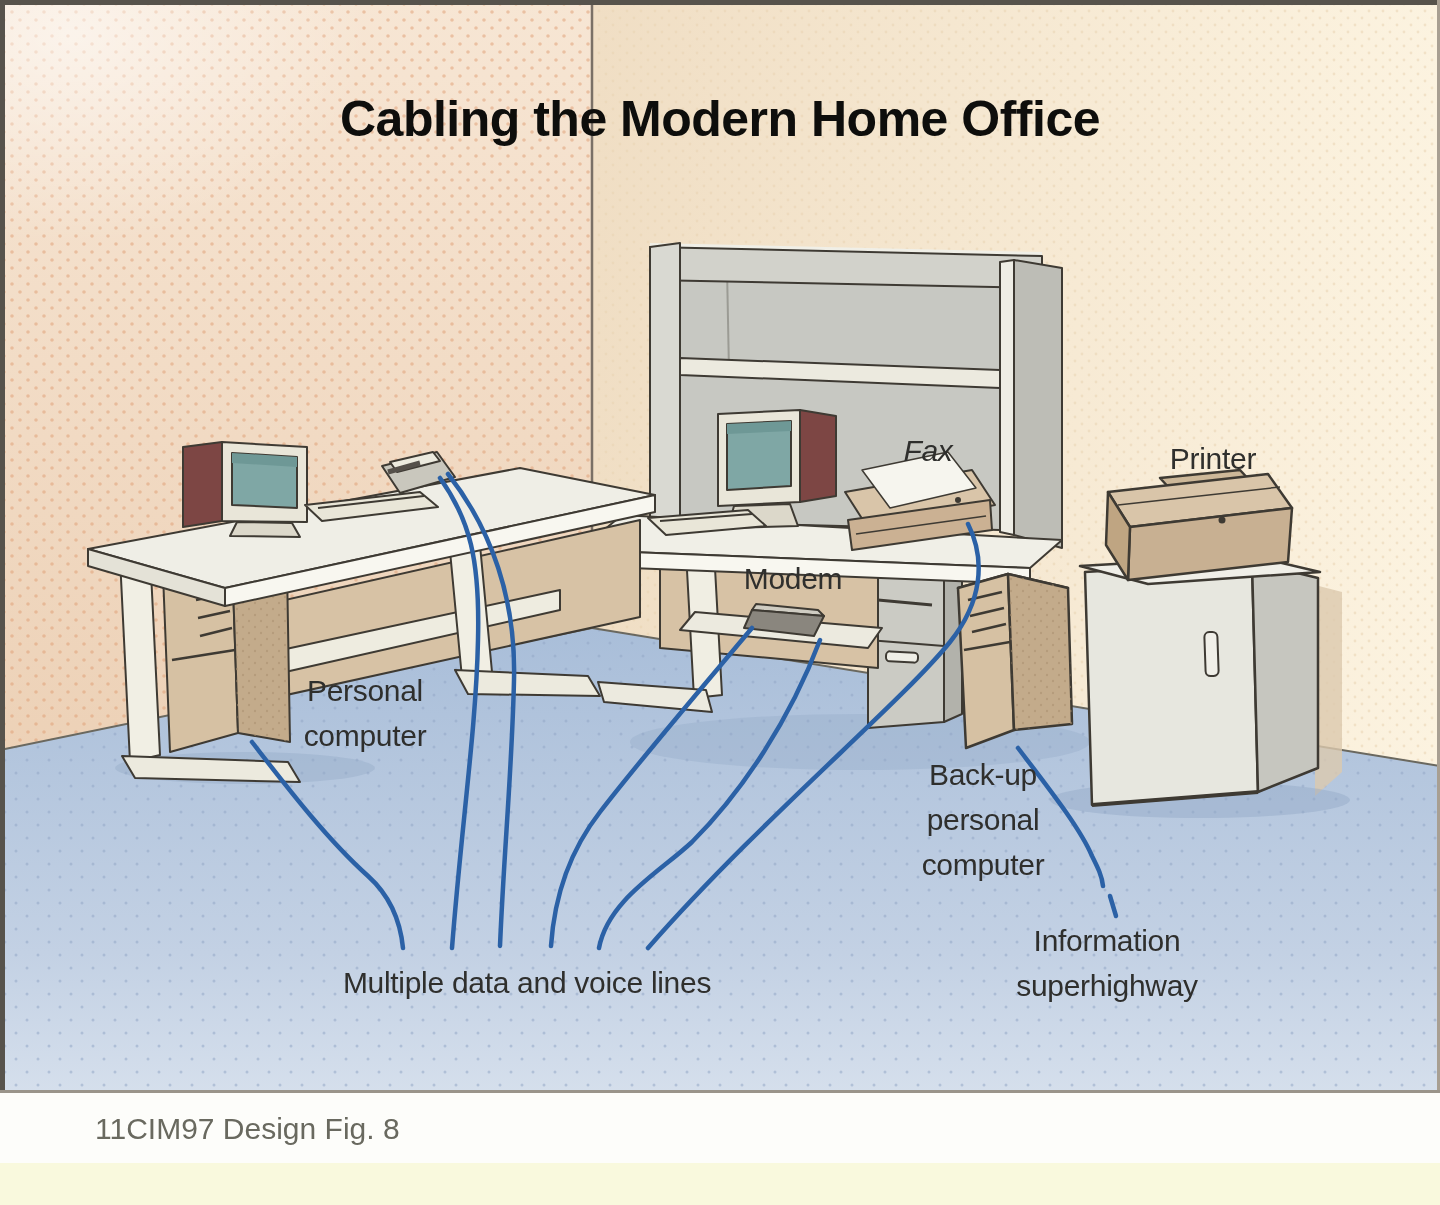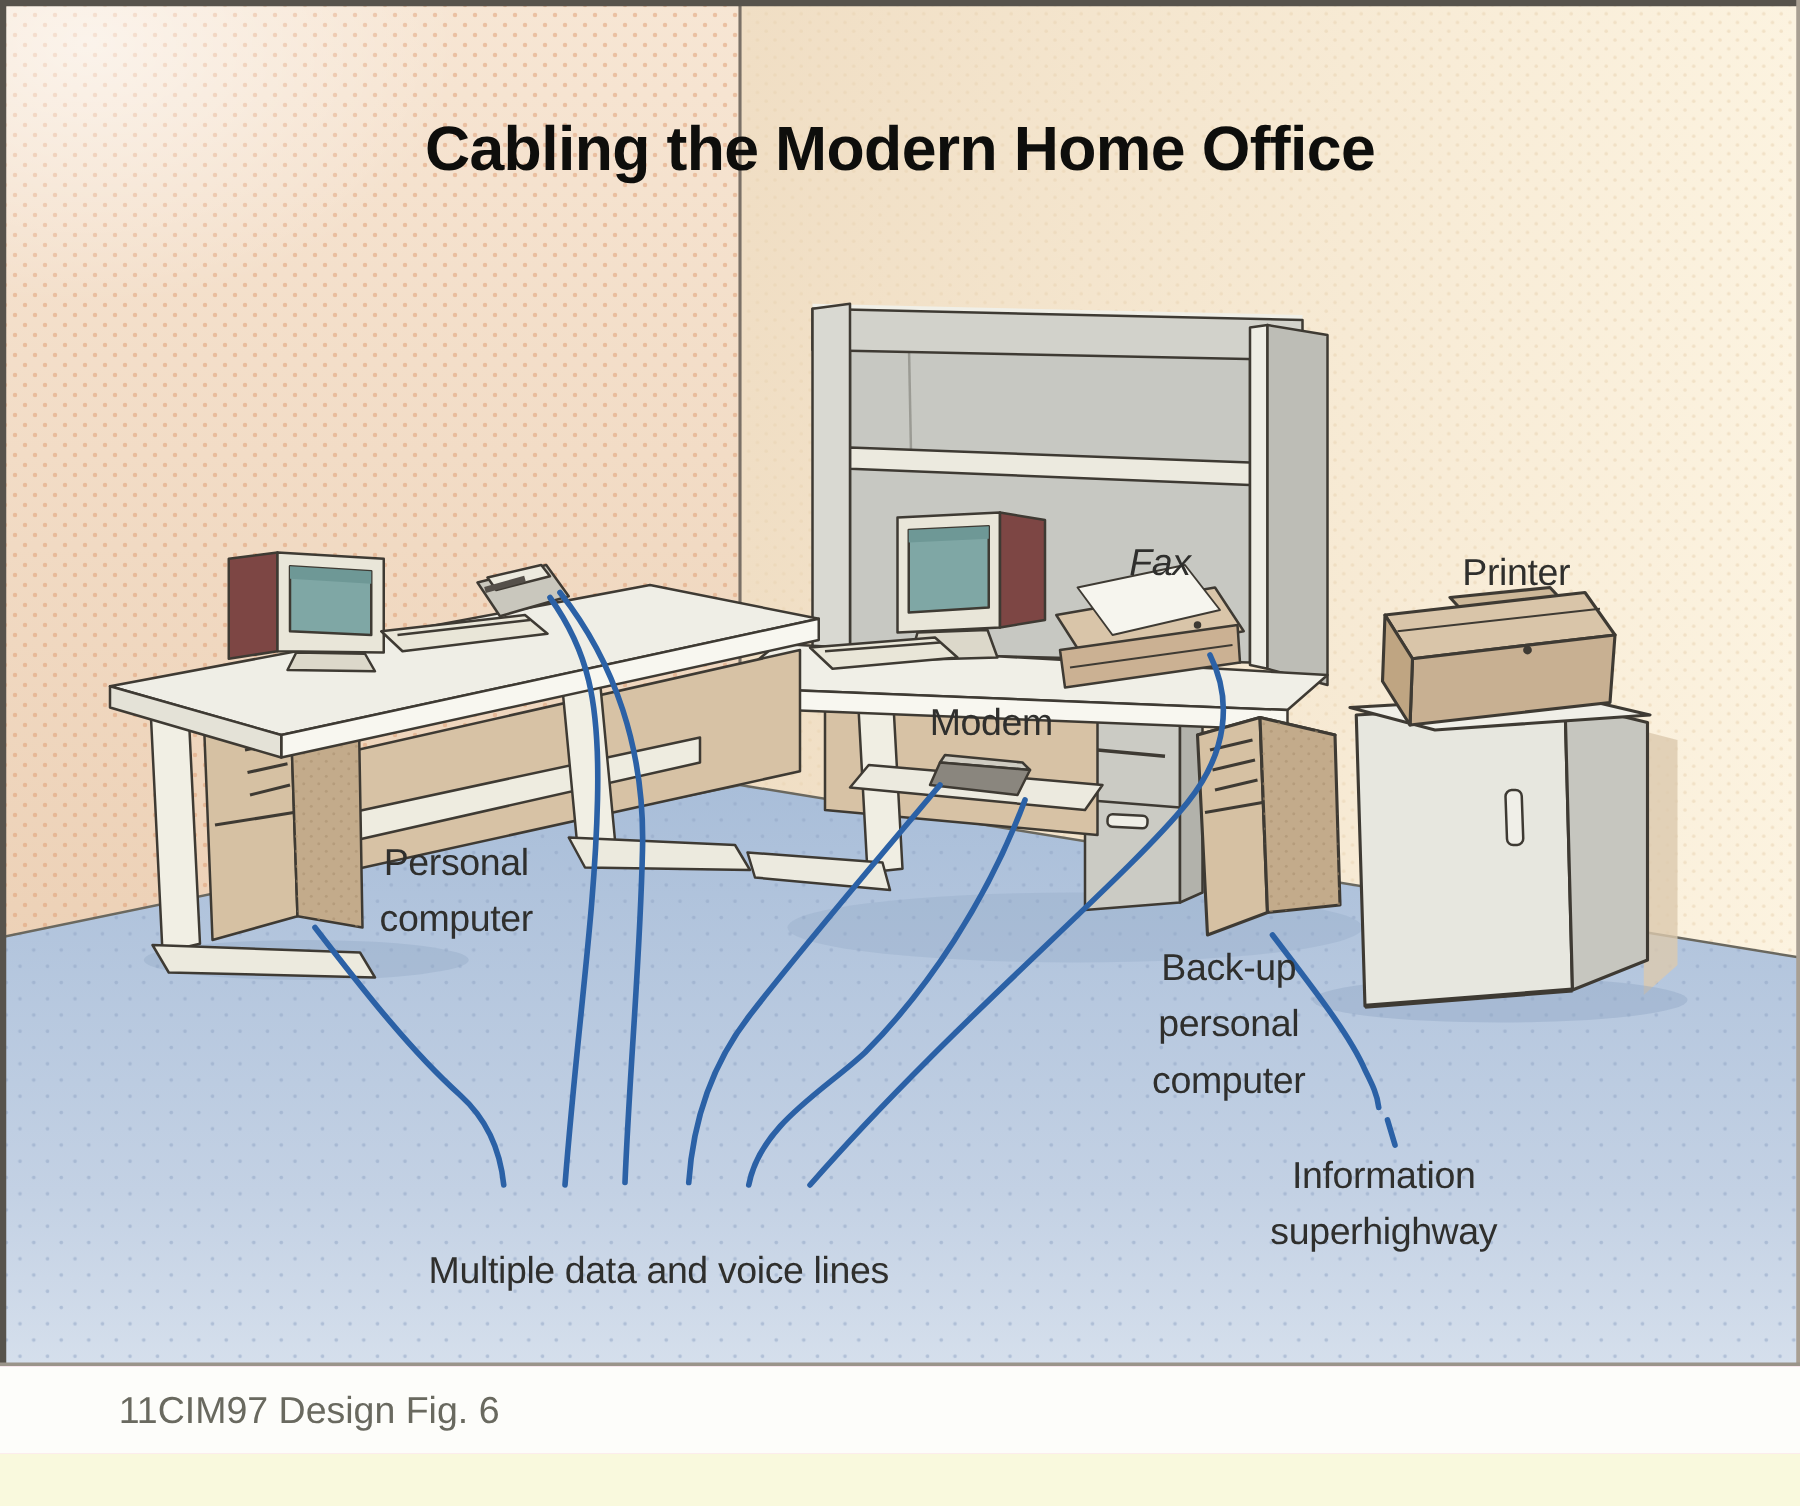--- a/index.html
+++ b/index.html
@@ -1,17 +1,17 @@
 <!DOCTYPE html>
 <html><head>
 <meta charset="utf-8">
 <style>
   html,body{margin:0;padding:0;background:#ffffff;}
   #stage{position:relative;width:1440px;height:1205px;overflow:hidden;
-         font-family:"Liberation Sans", sans-serif;background:#f9a8d4;}
+         font-family:"Liberation Sans", sans-serif;background:#7dd3fc;}
   #artwork{position:absolute;left:0;top:0;}
   .lbl{position:absolute;white-space:pre-line;text-align:center;
        color:#2f2f2d;font-size:30px;line-height:45px;letter-spacing:-0.3px;}
   .title{position:absolute;left:0;top:90px;width:1440px;text-align:center;
          font-size:50px;font-weight:bold;color:#0e0e0c;letter-spacing:-0.5px;}
   .caption-strip{position:absolute;left:0;top:1093px;width:1440px;height:70px;
          background:#fdfdfa;}
   .caption{position:absolute;left:95px;top:1112px;font-size:30px;color:#69695f;}
   .footer-strip{position:absolute;left:0;top:1163px;width:1440px;height:42px;
          background:#f9f9dd;}
@@ -200,23 +200,23 @@
   <div class="lbl" style="left:868px;top:428px;width:120px;font-style:italic;">Fax</div>
   <div class="lbl" style="left:698px;top:556px;width:190px;">Modem</div>
   <div class="lbl" style="left:1108px;top:436px;width:210px;">Printer</div>
   <div class="lbl" style="left:215px;top:668px;width:300px;">Personal
 computer</div>
   <div class="lbl" style="left:831px;top:752px;width:304px;">Back-up
 personal
 computer</div>
   <div class="lbl" style="left:947px;top:918px;width:320px;">Information
 superhighway</div>
-  <div class="lbl" style="left:247px;top:960px;width:560px;margin-top:34px;">Multiple data and voice lines</div>
+  <div class="lbl" style="left:247px;top:960px;width:560px;">Multiple data and voice lines</div>
 
   <div style="position:absolute;left:0;top:0;width:1440px;height:5px;background:#57534c;"></div>
   <div style="position:absolute;left:0;top:0;width:5px;height:1092px;background:#57534c;"></div>
   <div style="position:absolute;left:1437px;top:0;width:3px;height:1092px;background:#a89f92;"></div>
   <div style="position:absolute;left:0;top:1090px;width:1440px;height:3px;background:#9a948a;"></div>
 
   <div class="caption-strip"></div>
-  <div class="caption">11CIM97 Design Fig. 6</div>
+  <div class="caption">11CIM97 Design Fig. 8</div>
   <div class="footer-strip"></div>
 </div>
 
 </body></html>

